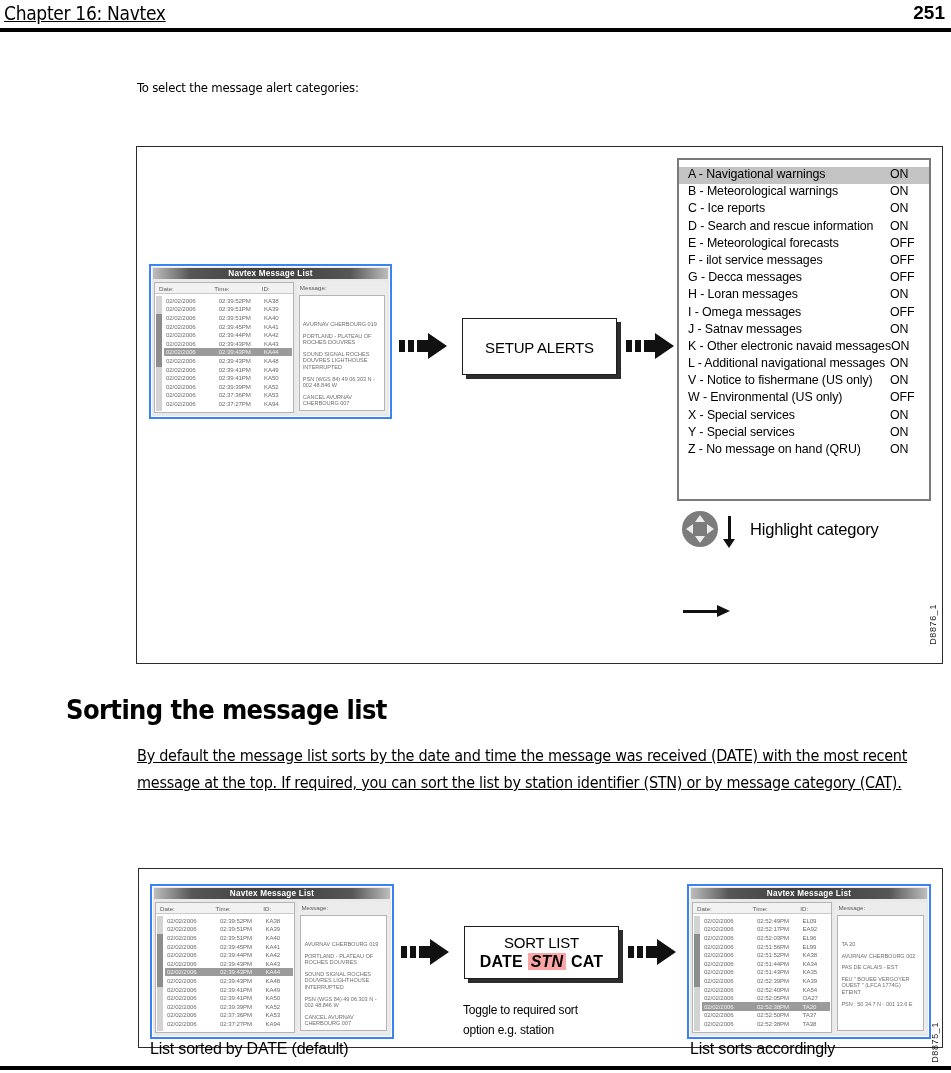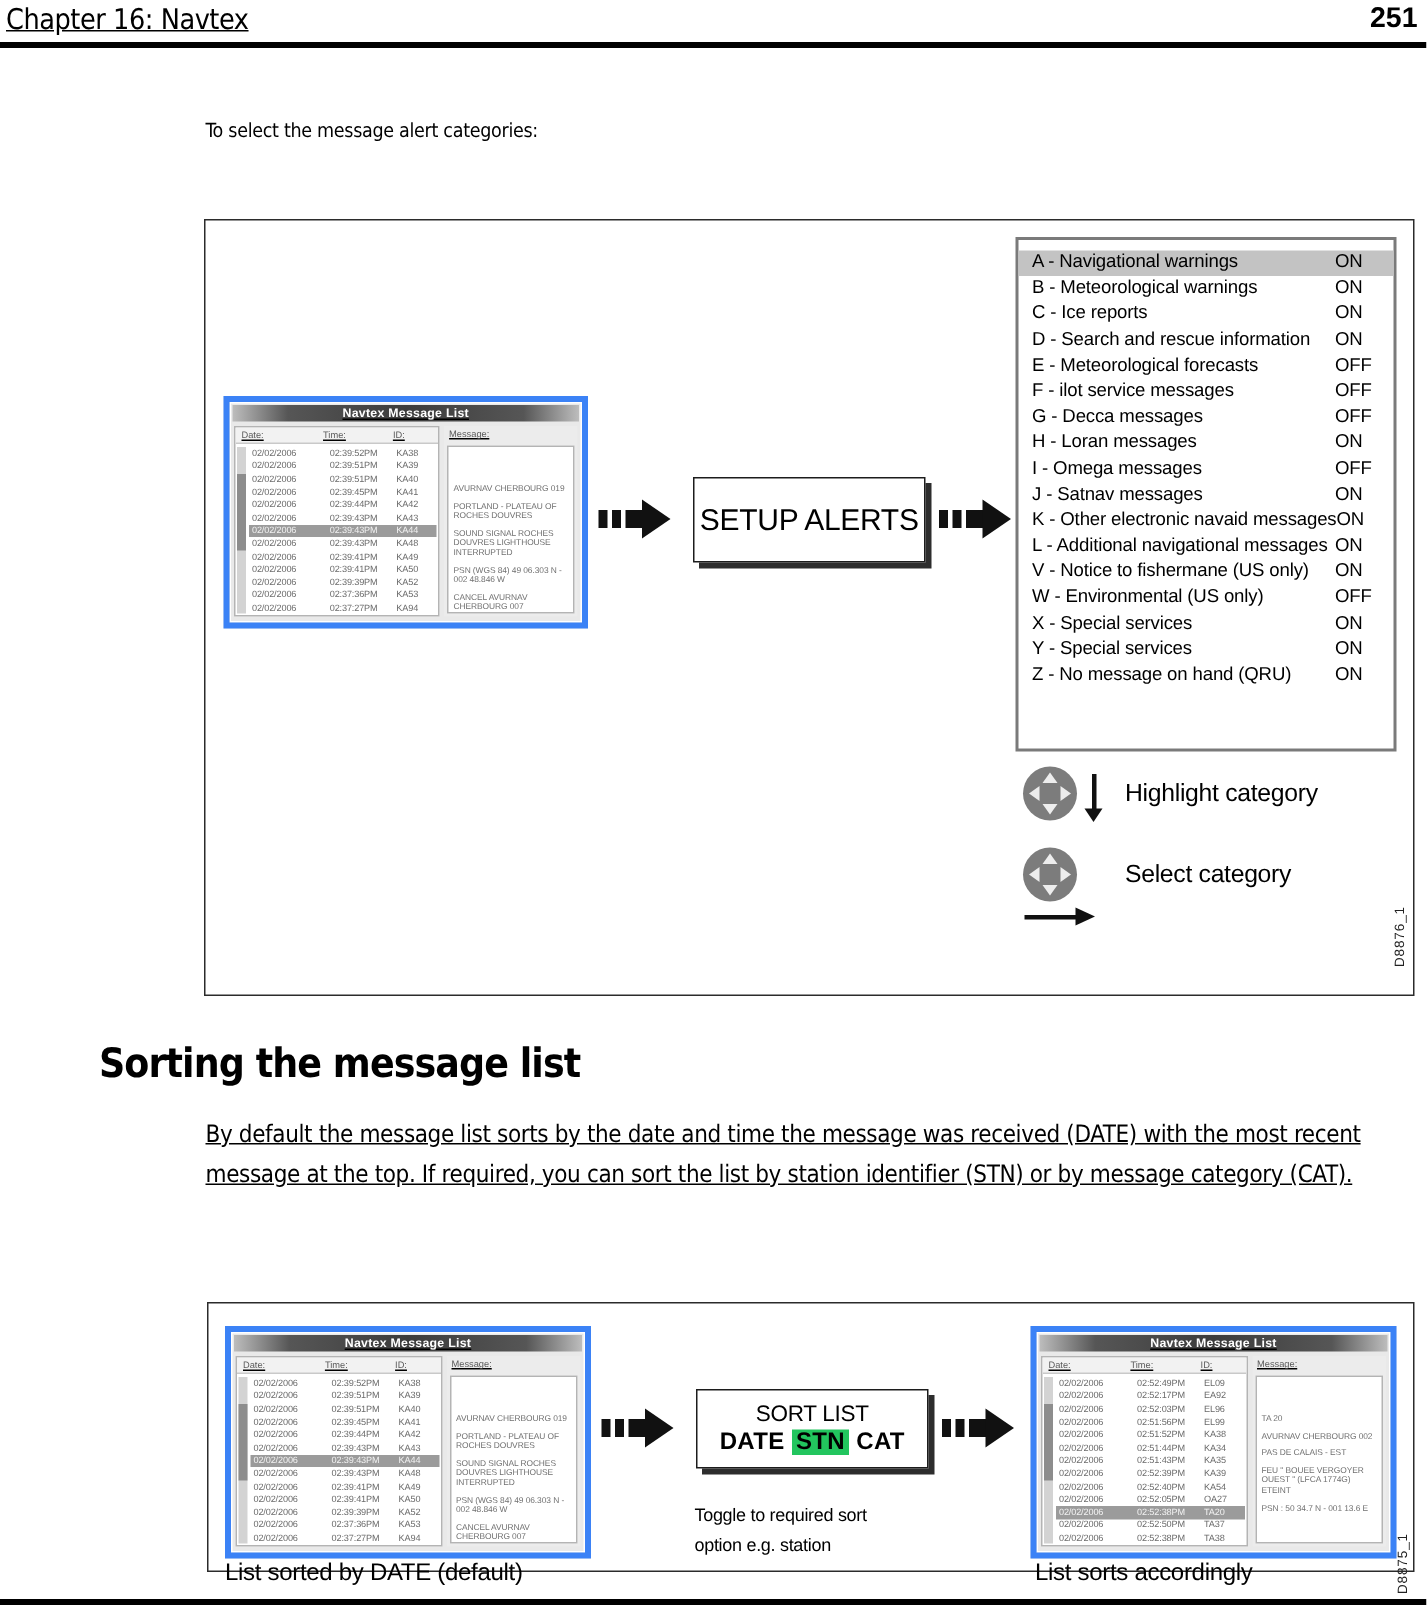--- a/index.html
+++ b/index.html
@@ -36,22 +36,22 @@
   .am-title{height:27px;background:#151515;color:#fff;text-align:center;
      font-size:16.5px;font-weight:700;line-height:27px;letter-spacing:0.4px;}
   .am-rows{padding:7px 0 0 0;}
   .am-row{display:flex;align-items:flex-start;height:17.2px;padding:0 9px 0 9px;
      font-size:12.4px;letter-spacing:-0.1px;box-sizing:border-box;}
   .am-row.sel{background:#c3c3c3;}
   .am-row .lbl{flex:1 1 auto;white-space:nowrap;}
   .am-row .val{flex:0 0 30px;text-align:left;}
 
   
-  .mlist{position:absolute;background:#e9e9e9;border:4px solid #3b82f6;box-sizing:border-box;
-     box-shadow:0 0 0 1px #fff inset;text-decoration:underline;}
+  .mlist{position:absolute;background:#e9e9e9;border:2px solid #3b82f6;box-sizing:border-box;
+     box-shadow:0 0 0 1px #fff inset;}
   .ml-title{margin:2px 2px 0 2px;height:11px;background:#6e6e6e;color:#fff;
      font-size:8.2px;font-weight:700;text-align:center;line-height:11px;
      letter-spacing:.2px;
      background:linear-gradient(to right,#bdbdbd 0%,#565656 16%,#3c3c3c 50%,#565656 84%,#bdbdbd 100%);}
   .ml-body{margin:3px 3px 4px 3px;display:flex;gap:3px;height:calc(100% - 20px);}
   .ml-left{flex:0 0 60%;background:#fff;border:1px solid #b4b4b4;position:relative;
      box-sizing:border-box;overflow:hidden;}
   .ml-right{flex:1 1 auto;background:#ececec;position:relative;box-sizing:border-box;overflow:hidden;}
   .ml-hdr{display:flex;font-size:6.2px;color:#5b5b5b;padding:2px 2px 1px 4px;
      border-bottom:1px solid #c9c9c9;background:#f2f2f2;}
@@ -83,25 +83,25 @@
   .fatarrow .d2{left:9px;}
   .fatarrow .shaft{position:absolute;left:18px;top:7px;width:13px;height:12px;background:#111;}
   .fatarrow .head{position:absolute;left:29px;top:0;width:0;height:0;
      border-top:13px solid transparent;border-bottom:13px solid transparent;
      border-left:19px solid #111;}
 
   
   .cbox{position:absolute;background:#fff;border:1.5px solid #1c1c1c;
      box-shadow:4px 4px 0 #2d2d2d;text-align:center;box-sizing:border-box;}
   #setup-box{left:325px;top:171px;width:155px;height:57px;}
-  #setup-box .t{font-size:20px;line-height:57px;letter-spacing:-0.2px;}
+  #setup-box .t{font-size:15px;line-height:57px;letter-spacing:-0.2px;}
   #sort-box{left:325px;top:57px;width:155px;height:53px;}
   #sort-box .t1{font-size:15px;margin-top:7px;letter-spacing:-0.2px;}
   #sort-box .t2{font-size:16px;font-weight:700;margin-top:2px;letter-spacing:0.2px;}
-  #sort-box .hi{background:#22c55e;padding:0 3px;}
+  #sort-box .hi{background:#fca5a5;padding:0 3px;font-style:italic;}
 
   
   .jrow{position:absolute;display:flex;align-items:center;}
   .puck{position:relative;width:36px;height:36px;border-radius:50%;background:#7c7c7c;
      flex:0 0 36px;}
   .puck .tri{position:absolute;width:0;height:0;}
   .puck .up{left:13px;top:4px;border-left:5px solid transparent;border-right:5px solid transparent;border-bottom:7px solid #ededed;}
   .puck .dn{left:13px;bottom:4px;border-left:5px solid transparent;border-right:5px solid transparent;border-top:7px solid #ededed;}
   .puck .lf{top:13px;left:4px;border-top:5px solid transparent;border-bottom:5px solid transparent;border-right:7px solid #ededed;}
   .puck .rt{top:13px;right:4px;border-top:5px solid transparent;border-bottom:5px solid transparent;border-left:7px solid #ededed;}
@@ -335,29 +335,20 @@
         <span class="tri lf"></span>
         <span class="tri rt"></span>
     </div>
     <div class="dirarrow">
         <span class="stem"></span>
         <span class="ad"></span>
       </div>
     <div class="jlabel">Highlight category</div>
   </div>
 
-  <div class="jrow" style="left:545px;top:418px;">
-    <div class="puck">
-      <span class="tri up"></span>
-        <span class="tri dn"></span>
-        <span class="tri lf"></span>
-        <span class="tri rt"></span>
-    </div>
-    <div class="jlabel" style="margin-left:32px;">Select category</div>
-  </div>
   <div class="harrow" style="left:546px;top:458px;">
     <span class="stem"></span>
       <span class="hd"></span>
   </div>
 
 </div>
 
 <div class="figcode" id="code-top">D8876_1</div>
 
 <div class="h2">Sorting the message list</div>

